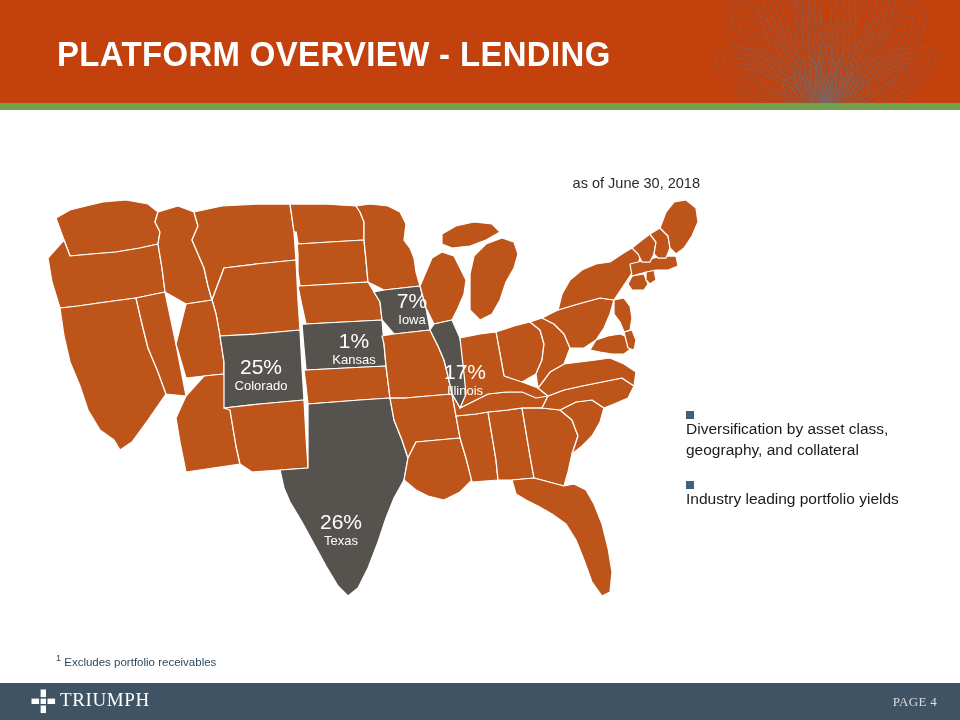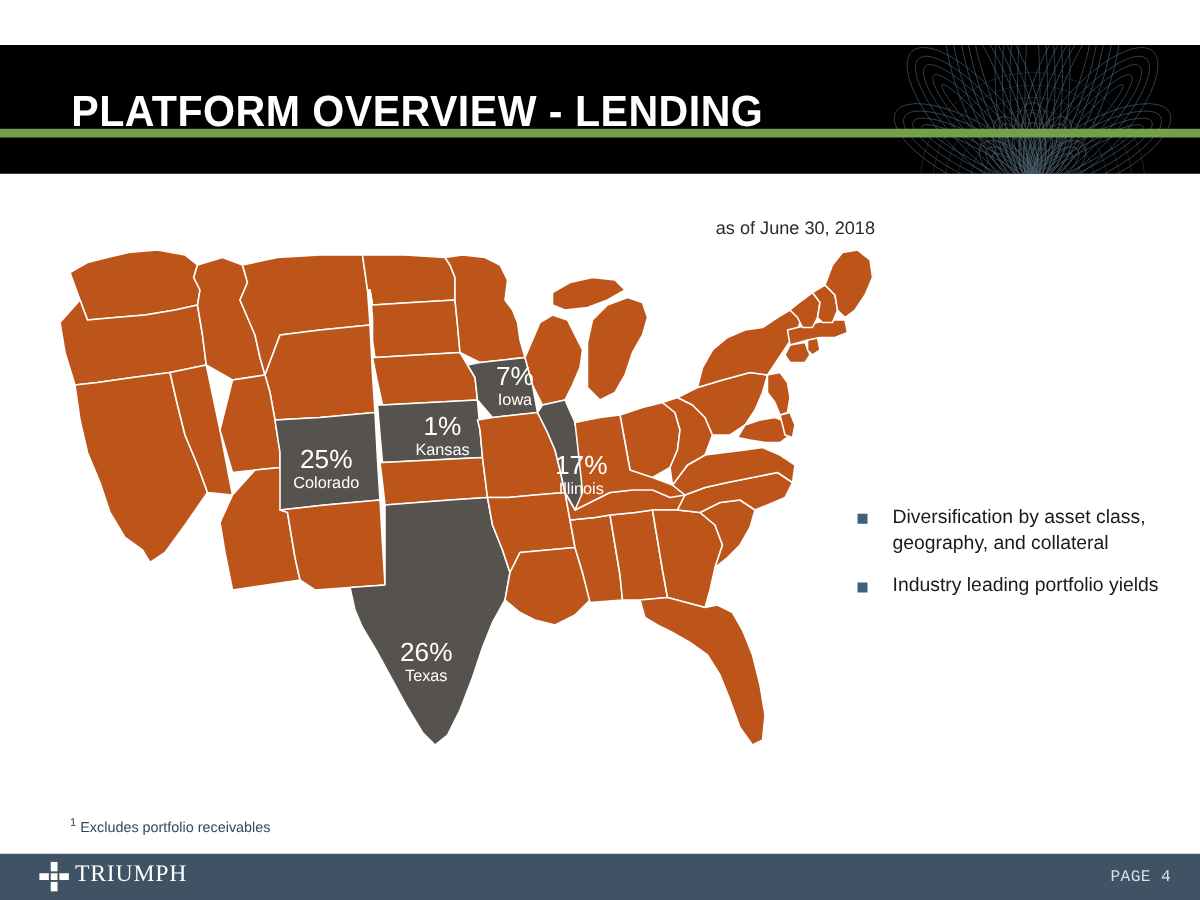--- a/index.html
+++ b/index.html
@@ -8,21 +8,21 @@
     background:#ffffff;
     font-family:"Liberation Sans", sans-serif;
     overflow:hidden;
     position:relative;
   }
   .slide{position:relative;width:960px;height:720px;background:#fff;overflow:hidden;}
 
   
   .header{
     position:absolute;left:0;top:0;width:960px;height:103px;
-    background:#000000;overflow:hidden;margin-top:36px;
+    background:#c2410c;overflow:hidden;
   }
   .header-accent{
     position:absolute;left:0;top:103px;width:960px;height:7px;
     background:#72a04c;
   }
   .title{
     position:absolute;left:57px;top:34px;
     color:#ffffff;
     font-size:35px;
     font-weight:bold;
@@ -73,20 +73,21 @@
     fill:#ffffff;font-size:13px;text-anchor:middle;
   }
 
   
   .bullets{
     position:absolute;left:686px;top:404px;width:262px;
   }
   .bullet{
     display:flex;align-items:flex-start;
     margin-bottom:14px;
+    flex-direction:column;
   }
   .bullet .marker{
     flex:0 0 auto;
     width:8px;height:8px;background:#41617a;
     margin-top:7px;margin-right:20px;
   }
   .bullet .btext{
     flex:1 1 auto;
     color:#1a1a1a;
     font-size:15.5px;line-height:1.33;
@@ -111,21 +112,21 @@
     display:flex;
   }
   .logo-mark{width:25px;height:25px;margin-right:4px;}
   .logo-text{
     color:#ffffff;font-size:19px;letter-spacing:.6px;
     font-family:"Liberation Serif", serif;
   }
   .page-num{
     position:absolute;right:23px;top:694px;
     color:#d8dee3;font-size:13px;letter-spacing:.3px;
-    font-family:Liberation Mono, monospace;
+    font-family:Liberation Serif, serif;
   }
 </style>
 </head>
 <body>
 
 <div class="slide">
 
   <div class="header">
     <svg class="guilloche" viewBox="0 0 300 112" aria-hidden="true">
       <defs>

